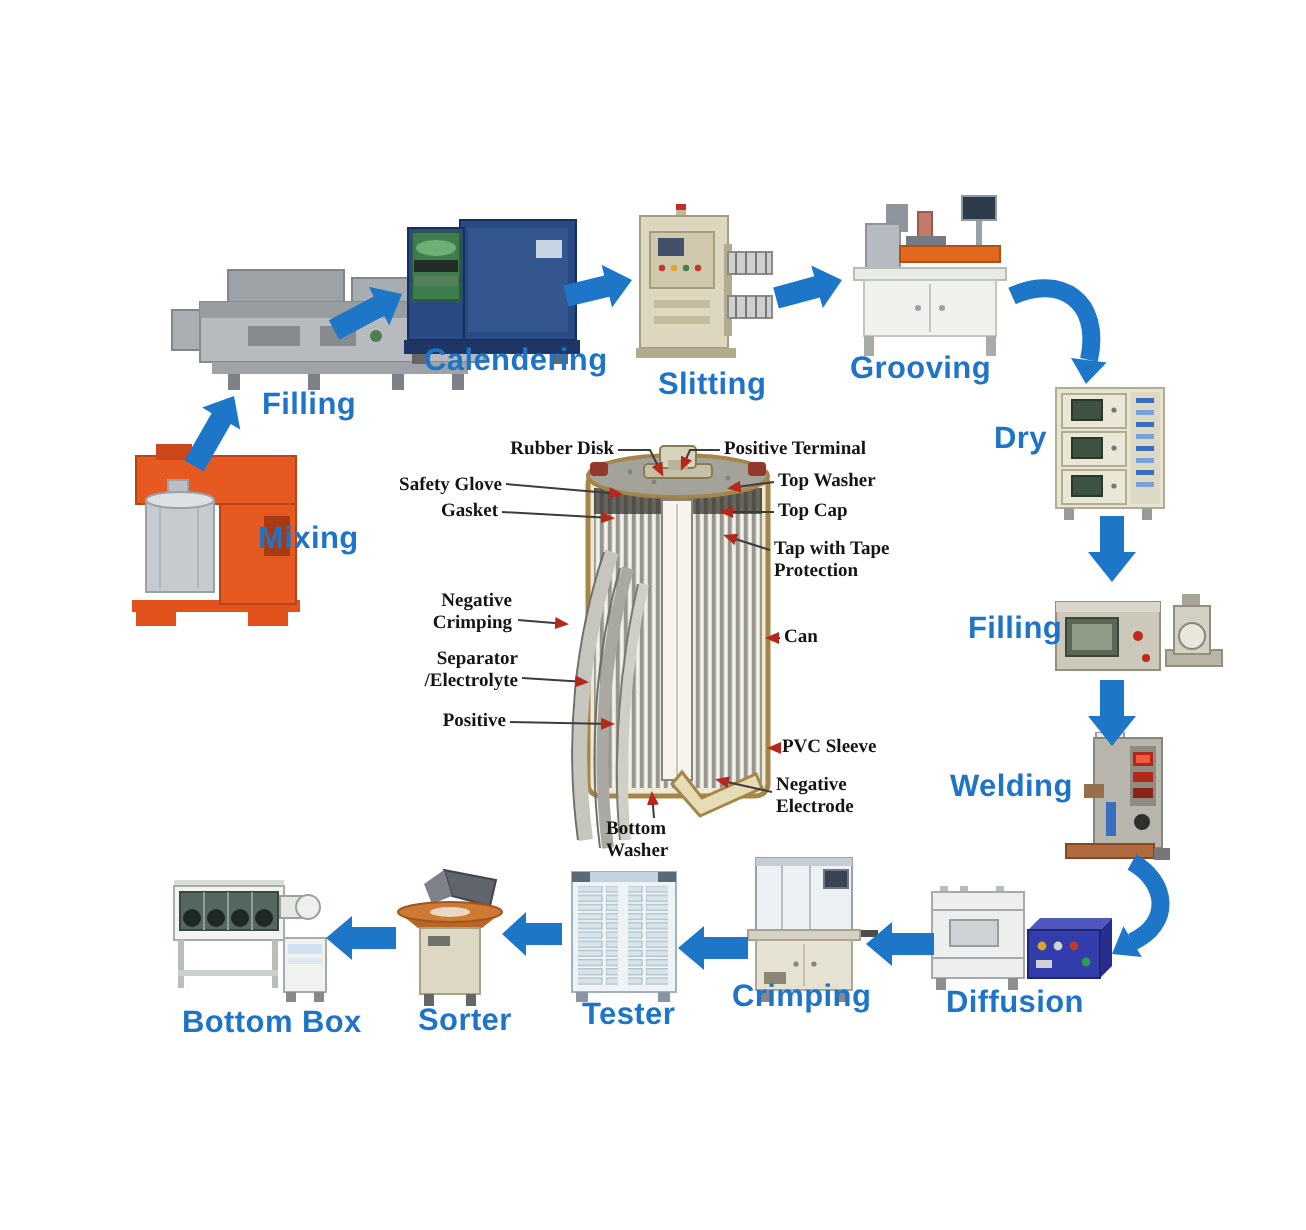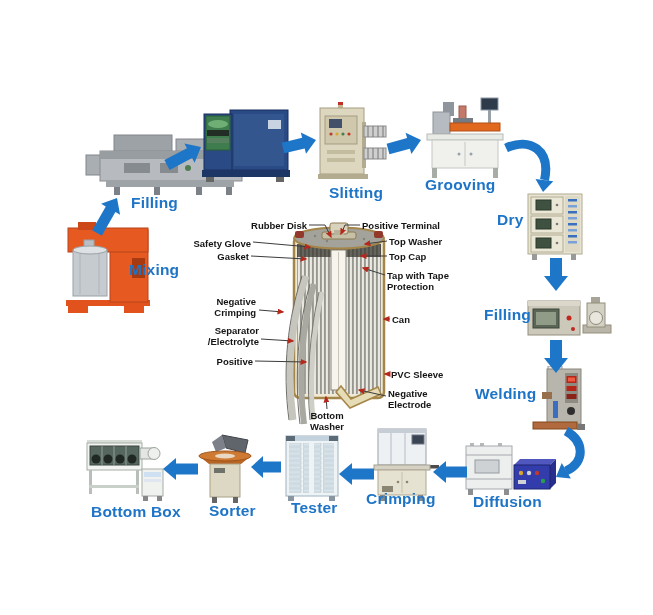--- a/index.html
+++ b/index.html
@@ -8,23 +8,24 @@
     font-family:"Liberation Sans", sans-serif; overflow:hidden;
   }
   .machine { position:absolute; }
   .step-label {
     position:absolute; color:#1e74c6; font-weight:bold; font-size:15.5px;
     white-space:nowrap; letter-spacing:0.2px;
   }
   .bat-label {
     position:absolute; color:#141414; font-weight:bold; font-size:9.5px;
     line-height:1.2;
+    font-family:Liberation Serif, serif;
   }
   .bat-label.ra { text-align:right; }
-  .bat-label.ca { text-align:center; }
+  .bat-label.ca { }
   .overlay { position:absolute; left:0; top:0; pointer-events:none; }
 </style>
 </head>
 <body>
 
 <div class="canvas">
 
   <svg class="machine" style="left:56px;top:220px" width="100" height="95" viewBox="0 0 100 95">
     <rect x="10" y="80" width="84" height="6" fill="#e2521d"></rect>
     <rect x="12" y="86" width="20" height="7" fill="#e2521d"></rect>
@@ -329,20 +330,21 @@
       <path d="M387,256 L361,256" marker-end="url(#ra)"></path>
       <path d="M385,275 L363,268" marker-end="url(#ra)"></path>
       <path d="M390,319 L384,319" marker-end="url(#ra)"></path>
       <path d="M389,374 L385,374" marker-end="url(#ra)"></path>
       <path d="M386,396 L359,390" marker-end="url(#ra)"></path>
     </g>
   </svg>
 
   <div class="step-label" style="left:129px;top:261px">Mixing</div>
   <div class="step-label" style="left:131px;top:194px">Filling</div>
+  <div class="step-label" style="left:212px;top:172px">Calendering</div>
   <div class="step-label" style="left:329px;top:184px">Slitting</div>
   <div class="step-label" style="left:425px;top:176px">Grooving</div>
   <div class="step-label" style="left:497px;top:211px">Dry</div>
   <div class="step-label" style="left:484px;top:306px">Filling</div>
   <div class="step-label" style="left:475px;top:385px">Welding</div>
   <div class="step-label" style="left:473px;top:493px">Diffusion</div>
   <div class="step-label" style="left:366px;top:490px">Crimping</div>
   <div class="step-label" style="left:291px;top:499px">Tester</div>
   <div class="step-label" style="left:209px;top:502px">Sorter</div>
   <div class="step-label" style="left:91px;top:503px">Bottom Box</div>

